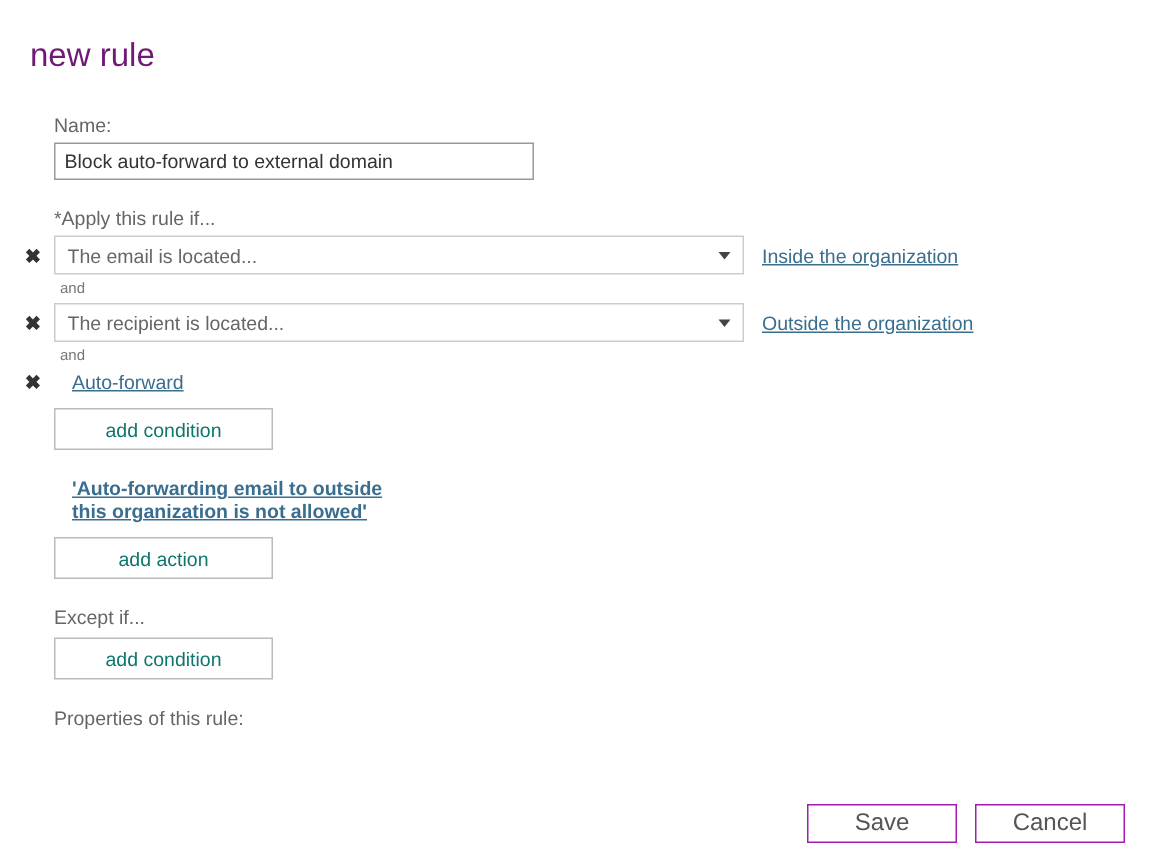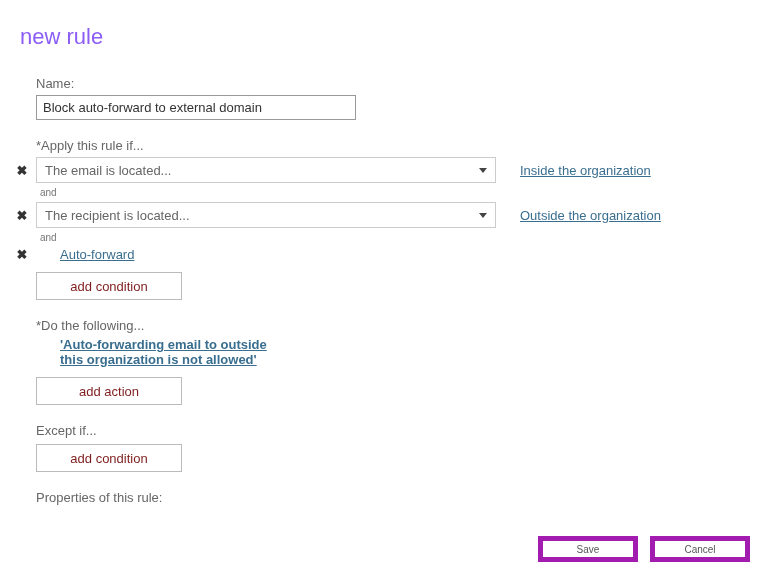--- a/index.html
+++ b/index.html
@@ -11,21 +11,21 @@
     background: #fff;
     width: 780px;
     height: 574px;
     overflow: hidden;
     position: relative;
   }
   .header {
     padding: 24px 20px 8px 20px;
     font-size: 22px;
     font-weight: 300;
-    color: #8b5cf6;
+    color: #701a75;
   }
   .scroll-area {
     position: absolute;
     top: 58px;
     left: 0;
     right: 10px;
     bottom: 60px;
     overflow-y: scroll;
     padding: 10px 8px 10px 36px;
   }
@@ -68,59 +68,59 @@
     color: #666;
     cursor: pointer;
   }
   .caret {
     width: 0; height: 0;
     border-left: 4px solid transparent;
     border-right: 4px solid transparent;
     border-top: 5px solid #444;
   }
   .link {
-    margin-left: 24px;
+    margin-left: 12px;
     color: #3a6e8f;
     text-decoration: underline;
     cursor: pointer;
     font-size: 13px;
     max-width: 220px;
   }
   .link.bold { font-weight: bold; }
   .and { color: #777; margin: 4px 0 4px 4px; font-size: 10px; }
   .btn-small {
     width: 146px;
     height: 28px;
     border: 1px solid #bbb;
     background: #fff;
-    color: #7f1d1d;
+    color: #0f766e;
     display: inline-flex;
     align-items: center;
     justify-content: center;
     cursor: pointer;
     margin-top: 8px;
   }
   .footer {
     position: absolute;
     bottom: 12px;
     right: 30px;
     display: flex;
     gap: 12px;
   }
   .btn {
     width: 100px;
     height: 26px;
-    border: 5px solid #a21caf;
+    border: 1px solid #a21caf;
     background: #fff;
     color: #555;
     display: flex;
     align-items: center;
     justify-content: center;
     cursor: pointer;
-    font-size: 10px;
+    font-size: 16px;
   }
 </style>
 </head>
 <body>
 
 <div class="header">new rule</div>
 
 <div class="scroll-area">
 
   <div class="label">Name:</div>
@@ -151,21 +151,20 @@
 
     <div class="row">
       <div class="x-btn">✖</div>
       <a class="link">Auto-forward</a>
     </div>
 
     <div class="btn-small">add condition</div>
   </div>
 
   <div class="section">
-    <div class="label">*Do the following...</div>
     <div class="row">
       <a class="link bold">'Auto-forwarding email to outside this organization is not allowed'</a>
     </div>
     <div class="btn-small">add action</div>
   </div>
 
   <div class="section">
     <div class="label">Except if...</div>
     <div class="btn-small" style="margin-top:2px">add condition</div>
   </div>

